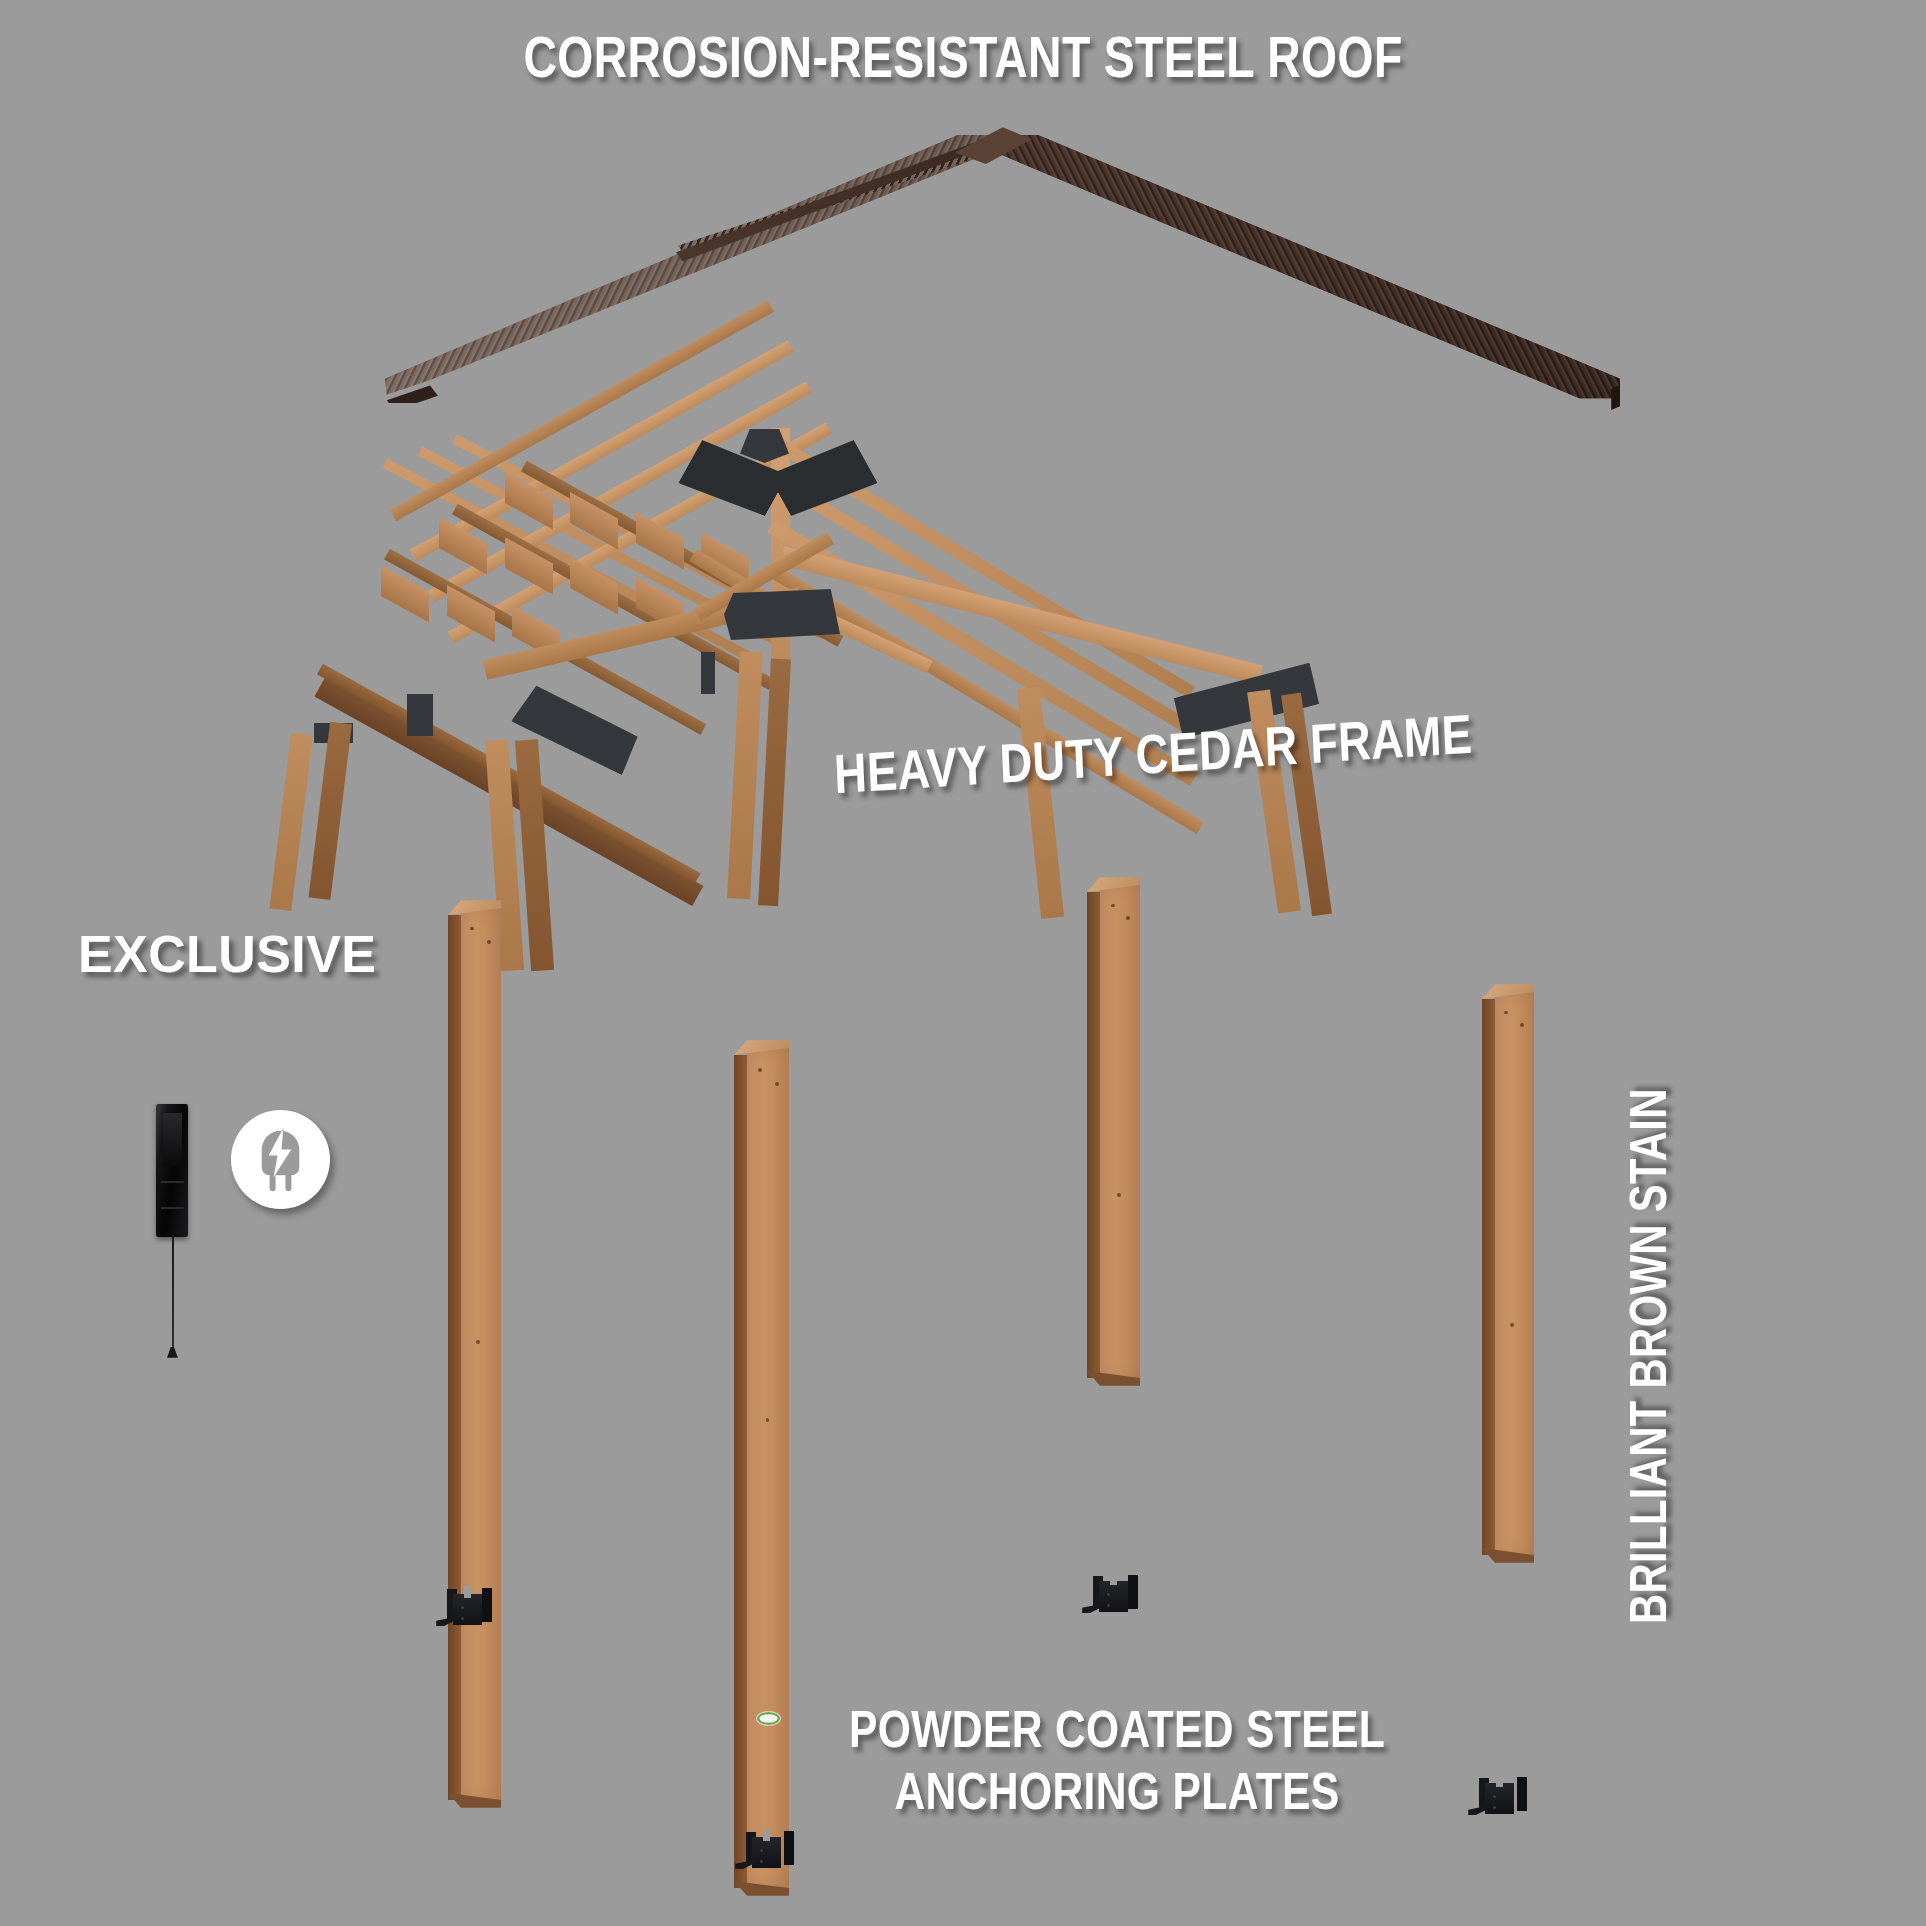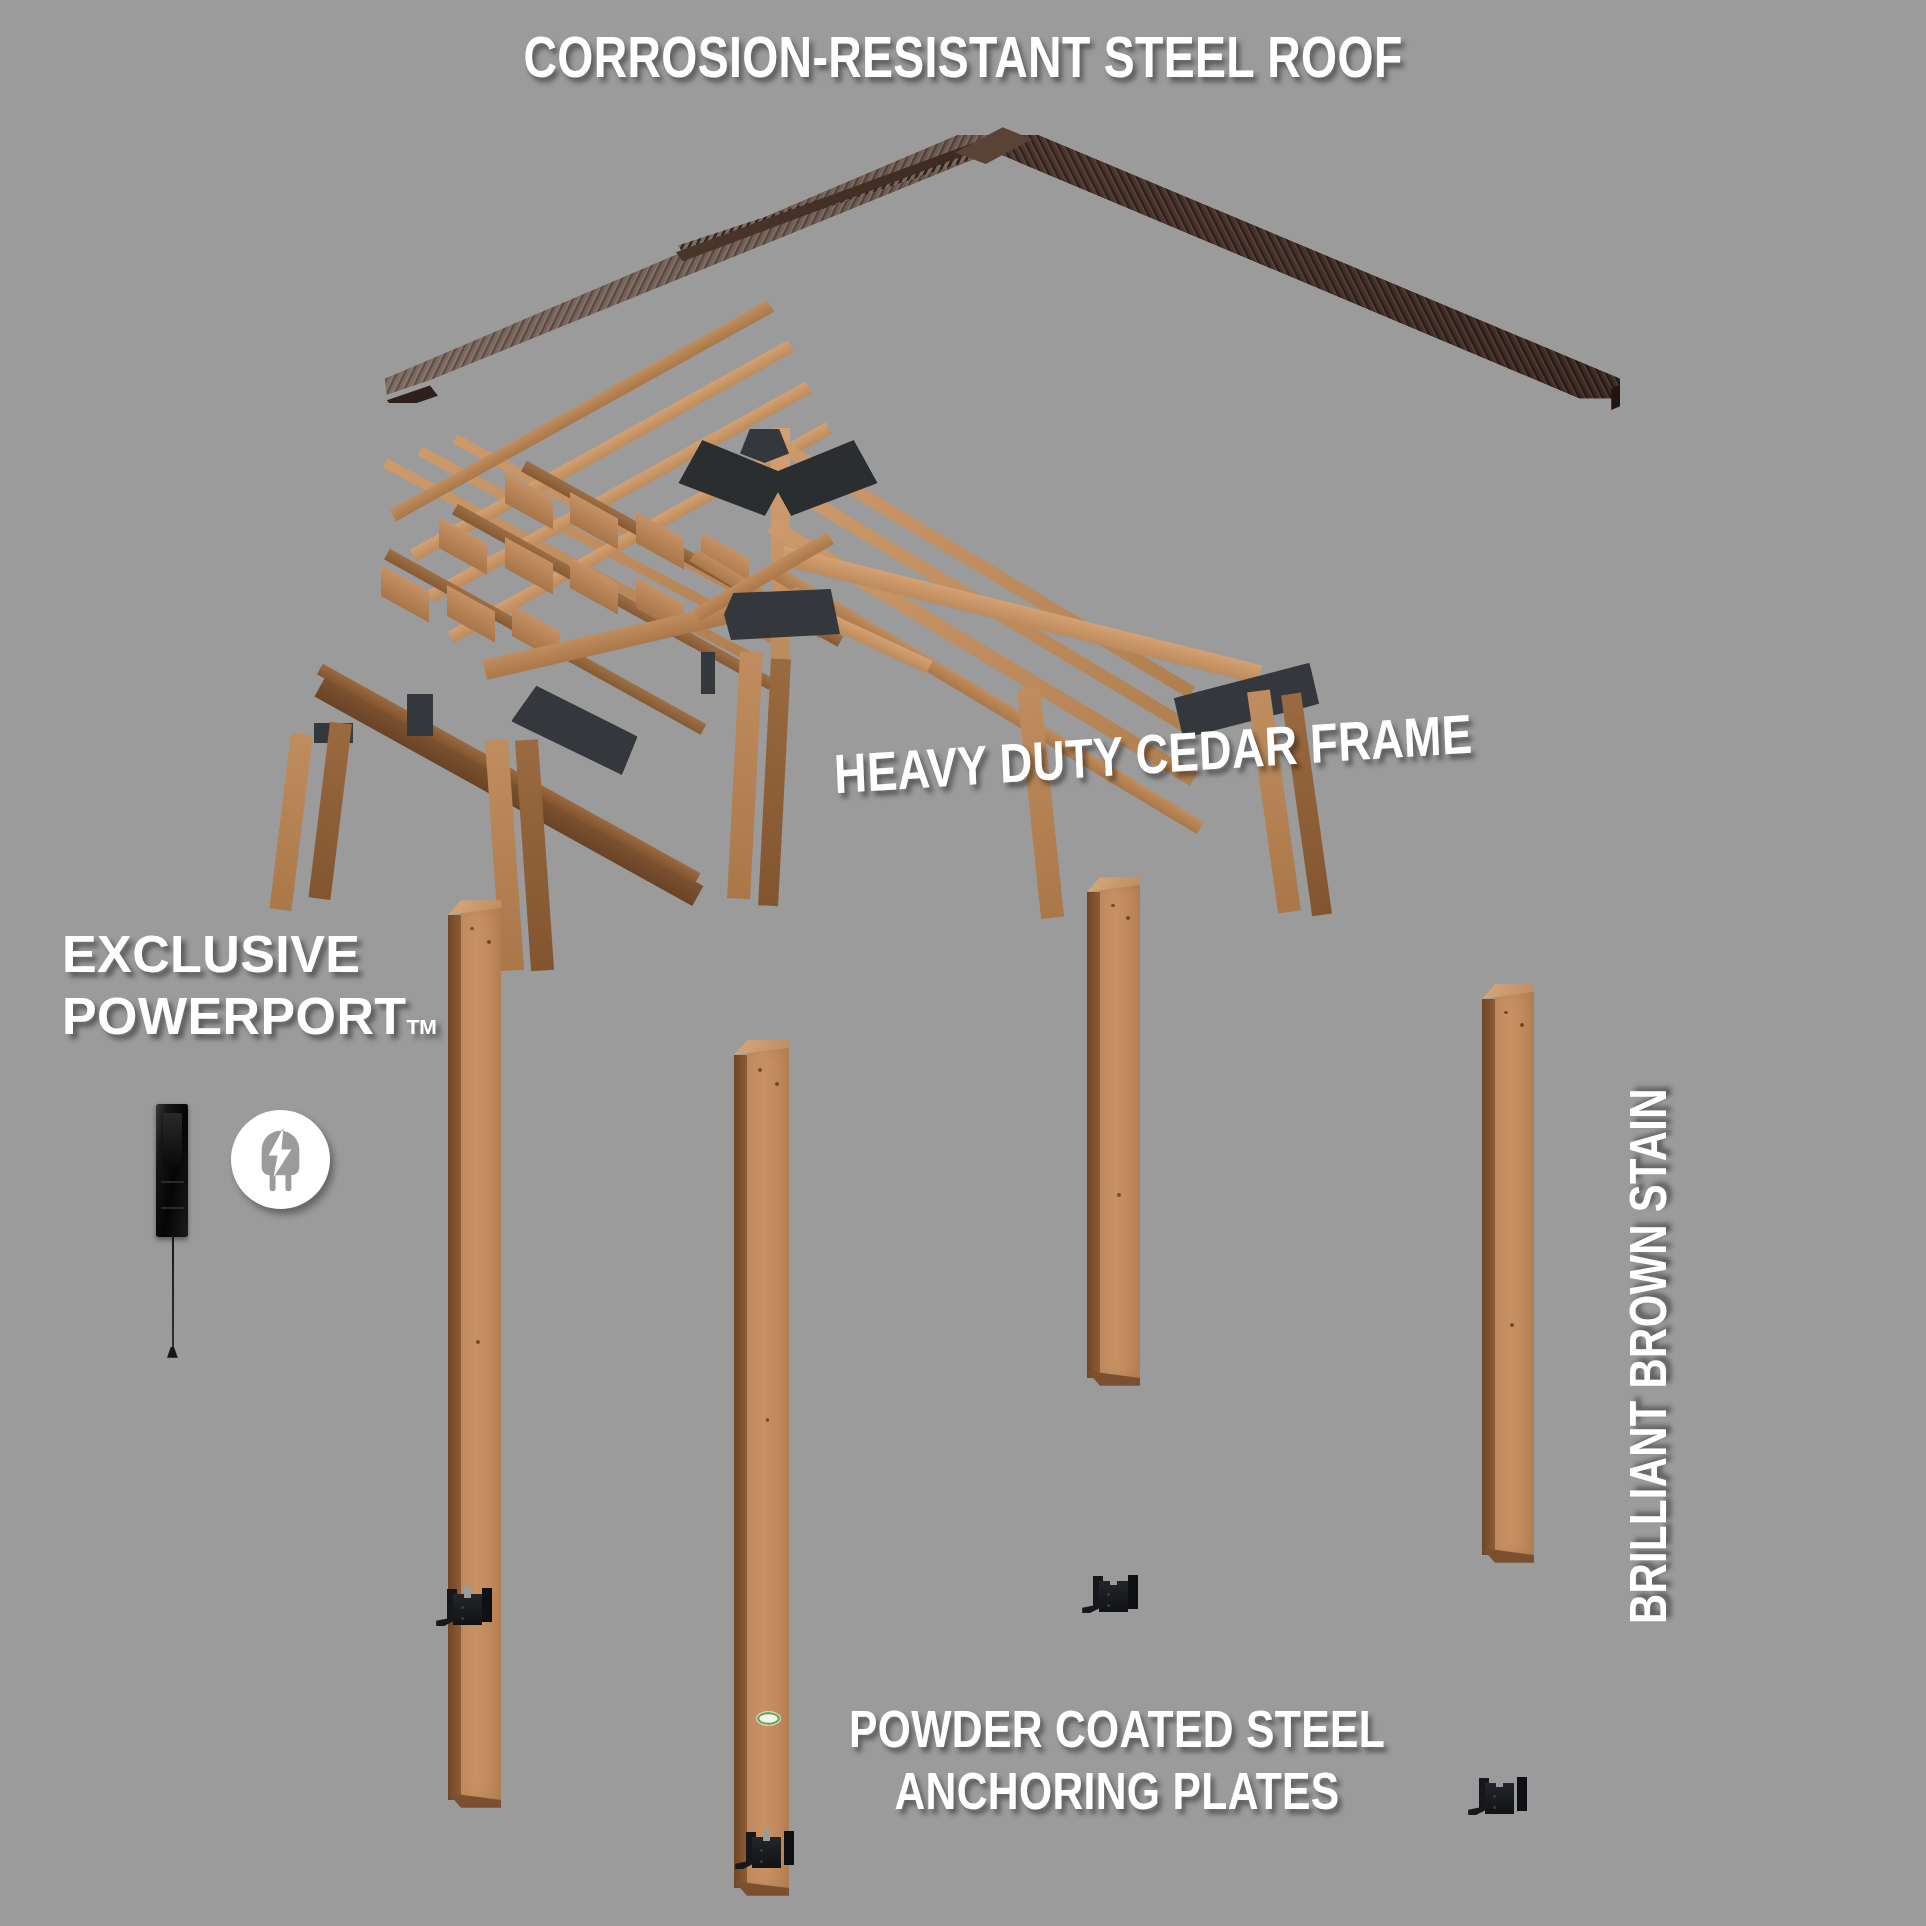--- a/index.html
+++ b/index.html
@@ -200,25 +200,22 @@
     <div class="w drk" style="left:432px;top:227px;width:20px;height:247px;transform:rotate(3deg);transform-origin:top center;"></div>
     <div class="w mid" style="left:678px;top:256px;width:23px;height:231px;transform:rotate(-6deg);transform-origin:top center;"></div>
     <div class="w mid" style="left:908px;top:259px;width:23px;height:223px;transform:rotate(-8deg);transform-origin:top center;"></div>
     <div class="w drk" style="left:942px;top:262px;width:20px;height:223px;transform:rotate(-8deg);transform-origin:top center;"></div>
   </div>
 
   <div class="lbl" style="left:1152px;top:728px;font-size:55px;transform:translateX(-50%) scaleX(0.82) rotate(-3deg);transform-origin:center top;">
     <span>HEAVY DUTY CEDAR FRAME</span>
   </div>
 
-  <div class="lbl" style="left:62px;top:929px;font-size:52px;">
+  <div class="lbl" style="left:78px;top:929px;font-size:52px;">
     <div>EXCLUSIVE</div>
-    <div style="margin-top:10.8px;">
-      <span>POWERPORT</span><span style="font-size:21px;vertical-align:baseline;letter-spacing:0;">TM</span>
-    </div>
   </div>
 
   <div id="pp-device">
     <div class="win"></div>
     <div class="seam" style="top:77px;"></div>
     <div class="seam" style="top:103px;"></div>
   </div>
   <div id="pp-cable"></div>
   <div id="pp-plug"></div>
 

